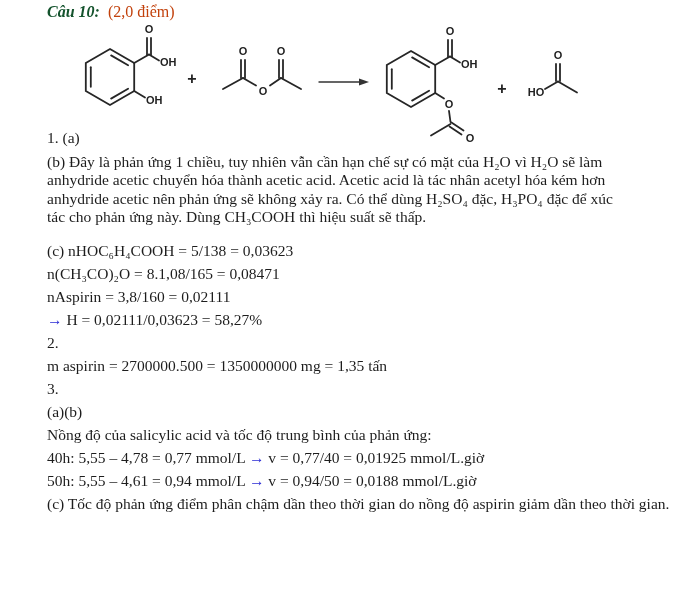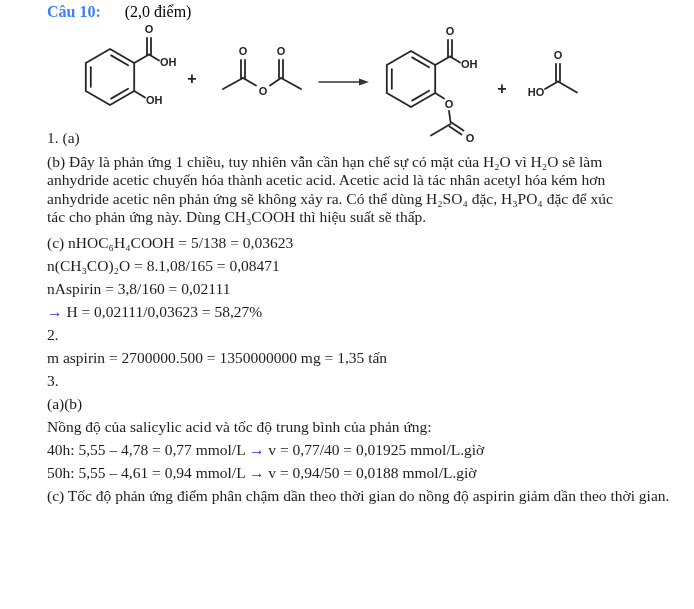--- a/index.html
+++ b/index.html
@@ -1,29 +1,29 @@
 <!DOCTYPE html>
 <html><head>
 <meta charset="utf-8">
 <style>
   html,body{margin:0;padding:0;background:#ffffff;}
   body{width:694px;height:609px;overflow:hidden;
        font-family:"Liberation Serif","DejaVu Serif",serif;color:#1d1d1d;}
   .page{position:relative;width:694px;height:609px;background:#fff;}
   .header{position:absolute;left:47px;top:3px;font-size:16px;white-space:nowrap;}
-  .q-label{color:#3b82f6;font-weight:bold;}
-  .q-points{color:#000000;margin-left:20px;}
+  .q-label{color:#14532d;font-weight:bold;font-style:italic;}
+  .q-points{color:#c2410c;margin-left:4px;}
   .scheme{position:absolute;left:70px;top:18px;pointer-events:none;}
   .bond{stroke:#262626;stroke-width:1.8;stroke-linecap:round;fill:none;}
   .thin{stroke:#333;stroke-width:1.4;}
   .at{font:bold 11px "Liberation Sans","DejaVu Sans",sans-serif;fill:#222;}
   .plus{font:600 16px "Liberation Sans","DejaVu Sans",sans-serif;fill:#222;}
   .content{position:absolute;left:47px;top:130px;width:625px;}
   .line{margin:0 0 6.8px 0;font-size:15.5px;line-height:16.2px;white-space:nowrap;}
-  .para{white-space:normal;width:584px;line-height:18.4px;margin-bottom:8px;}
+  .para{white-space:normal;width:584px;line-height:18.4px;margin-bottom:16px;}
   .arrow{color:#2a2ad4;}
 </style>
 </head>
 <body>
 
 <div class="page">
 
   <div class="header">
     <span class="q-label">Câu 10:</span>
     <span class="q-points">(2,0 điểm)</span>

